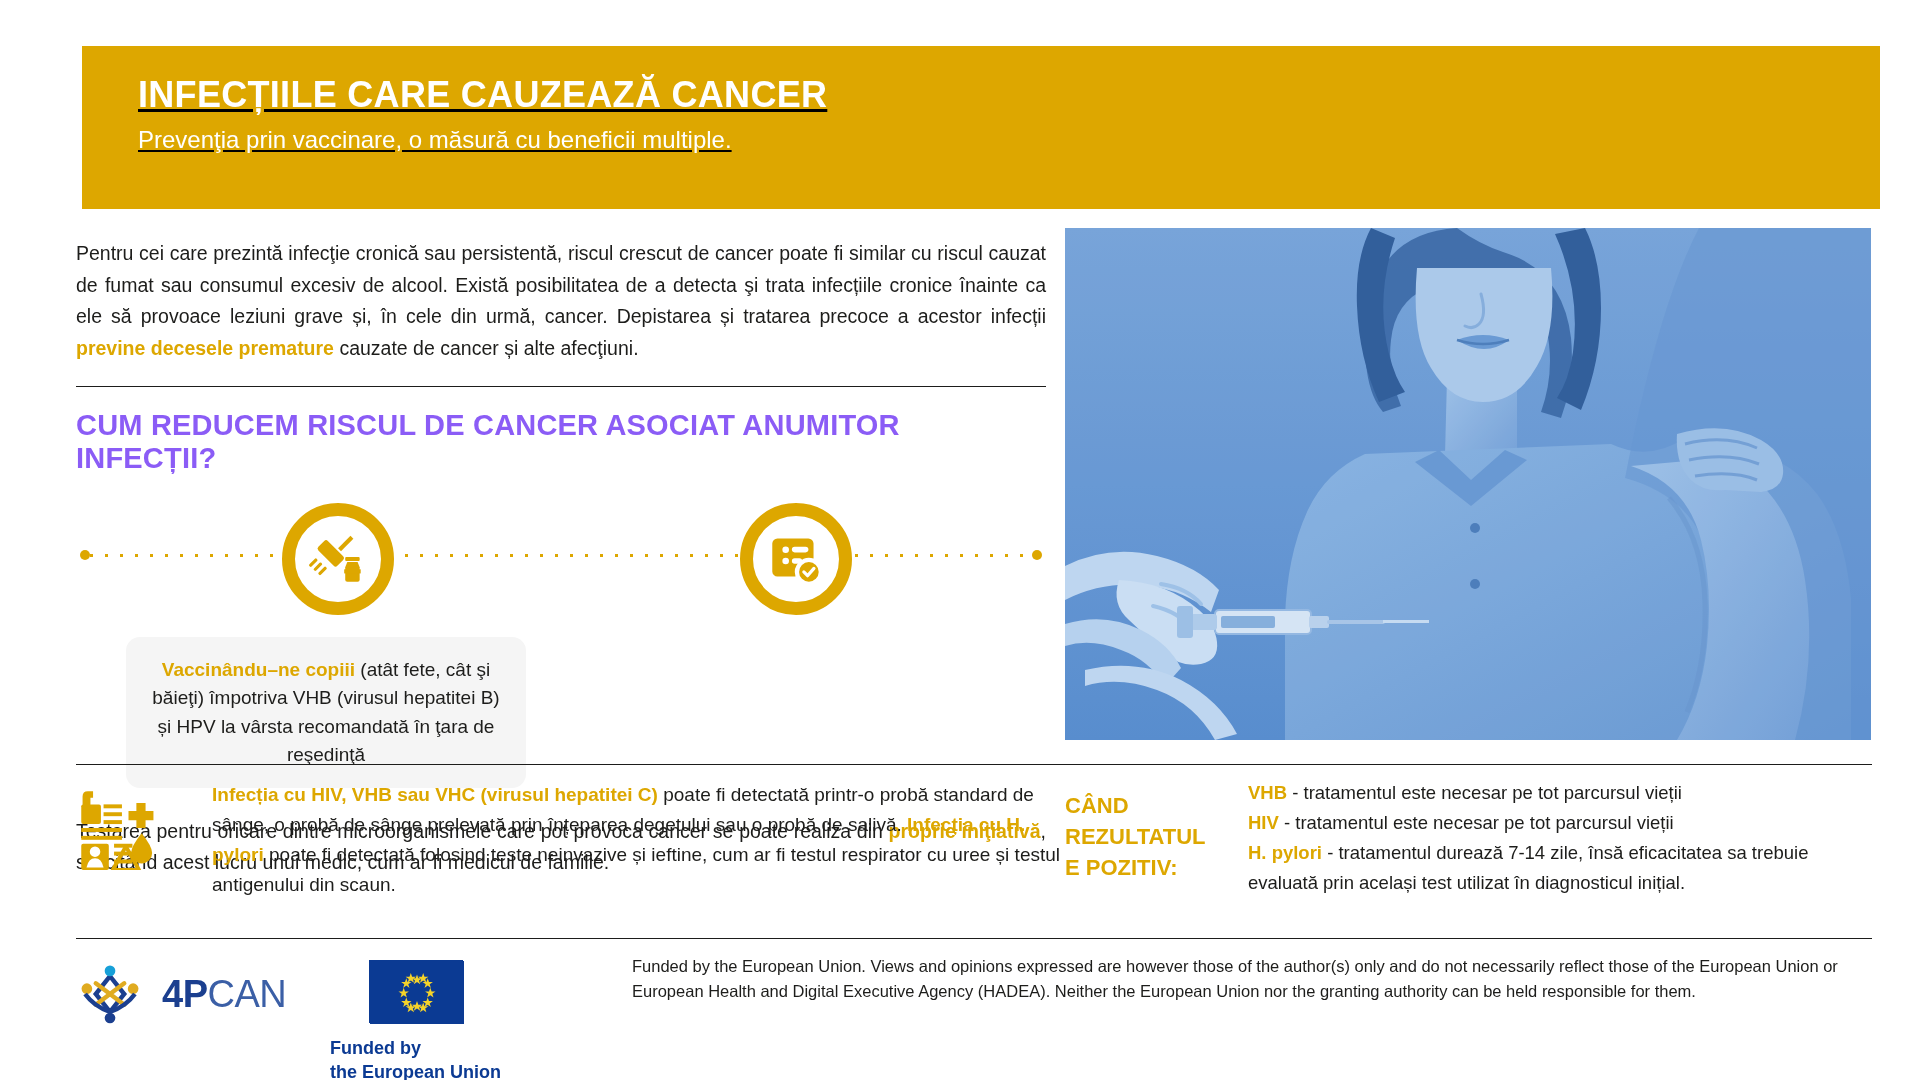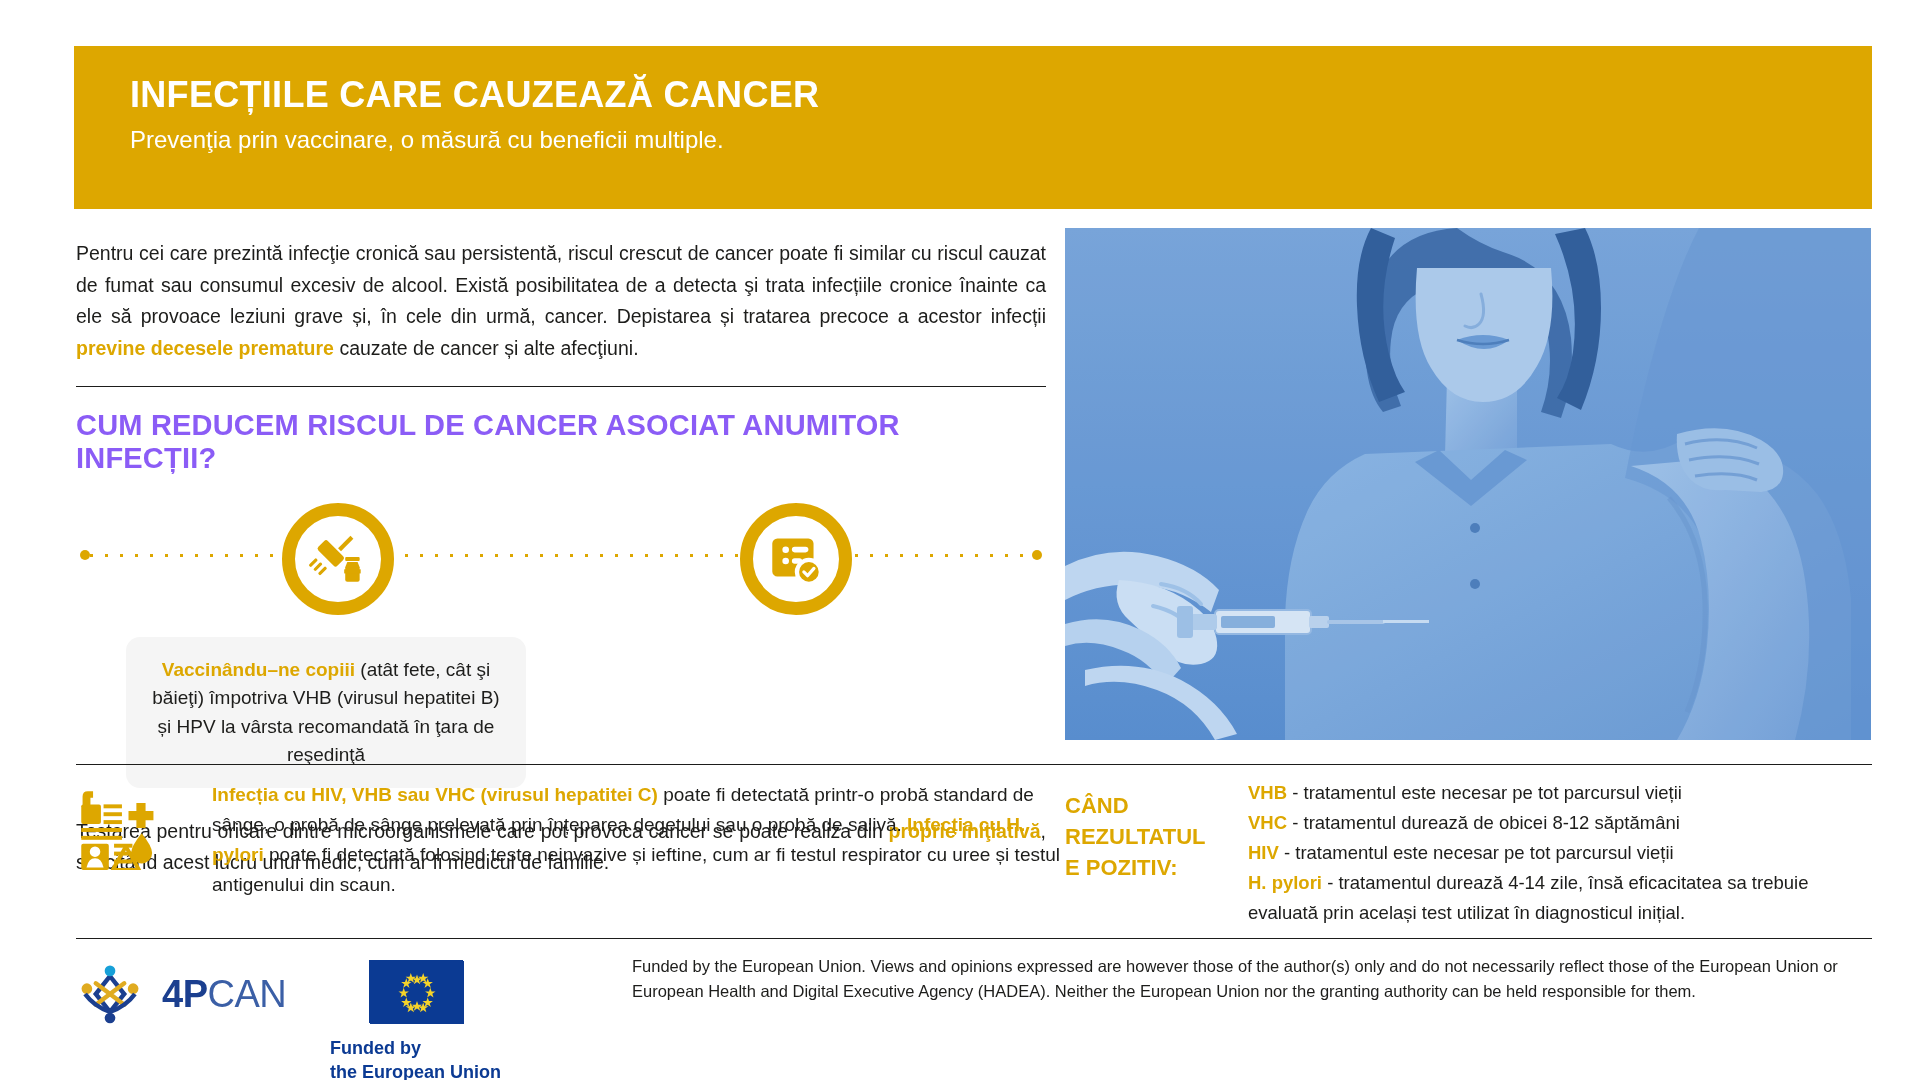--- a/index.html
+++ b/index.html
@@ -16,26 +16,27 @@
   .page {
     position: relative;
     width: 1920px;
     height: 1080px;
     background: #ffffff;
   }
 
   
   .header-bar {
     position: absolute;
-    left: 74px;
+    left: 82px;
     top: 46px;
     width: 1798px;
     height: 163px;
     background: #dda700;
     padding: 26px 0 0 56px;
+    text-decoration: underline;
   }
   .header-title {
     color: #ffffff;
     font-size: 36px;
     font-weight: bold;
     letter-spacing: 0.3px;
     line-height: 1.25;
   }
   .header-subtitle {
     color: #ffffff;
@@ -450,23 +451,22 @@
         </g>
       </svg>
     </div>
     <div class="bottom-left-text"><span class="hl">Infecția cu HIV, VHB sau VHC (virusul hepatitei C)</span><span>  poate fi detectată printr-o probă standard de sânge, o probă de sânge prelevată prin înțeparea degetului sau o probă de salivă.  </span><span class="hl">Infecția cu H. pylori</span><span> poate fi detectată folosind teste neinvazive și ieftine, cum ar fi testul respirator cu uree și testul antigenului din scaun.</span></div>
   </div>
 
   <div class="positive-label">CÂND REZULTATUL E POZITIV:</div>
 
   <div class="positive-list">
     <div><span class="term">VHB</span><span> - tratamentul este necesar pe tot parcursul vieții</span></div>
-    <div><span class="term">VHC</span><span> - tratamentul durează de obicei 8-12 săptămâni</span></div>
     <div><span class="term">HIV</span><span> - tratamentul este necesar pe tot parcursul vieții</span></div>
-    <div><span class="term">H. pylori</span><span> - tratamentul durează 4-14 zile, însă eficacitatea sa trebuie evaluată prin același test utilizat în diagnosticul inițial.</span></div>
+    <div><span class="term">H. pylori</span><span> - tratamentul durează 7-14 zile, însă eficacitatea sa trebuie evaluată prin același test utilizat în diagnosticul inițial.</span></div>
   </div>
 
   <div class="footer-divider"></div>
 
   <div class="logo-4pcan">
     <svg viewBox="0 0 72 72" width="64" height="64" aria-hidden="true">
       <g stroke-linecap="round" fill="none" stroke-width="5">
         <path d="M36 16 l-16 20 l16 20 l16 -20 z" stroke="#1b3f8f"></path>
         <path d="M20 24 l32 24 M52 24 l-32 24" stroke="#e0ab20"></path>
       </g>

